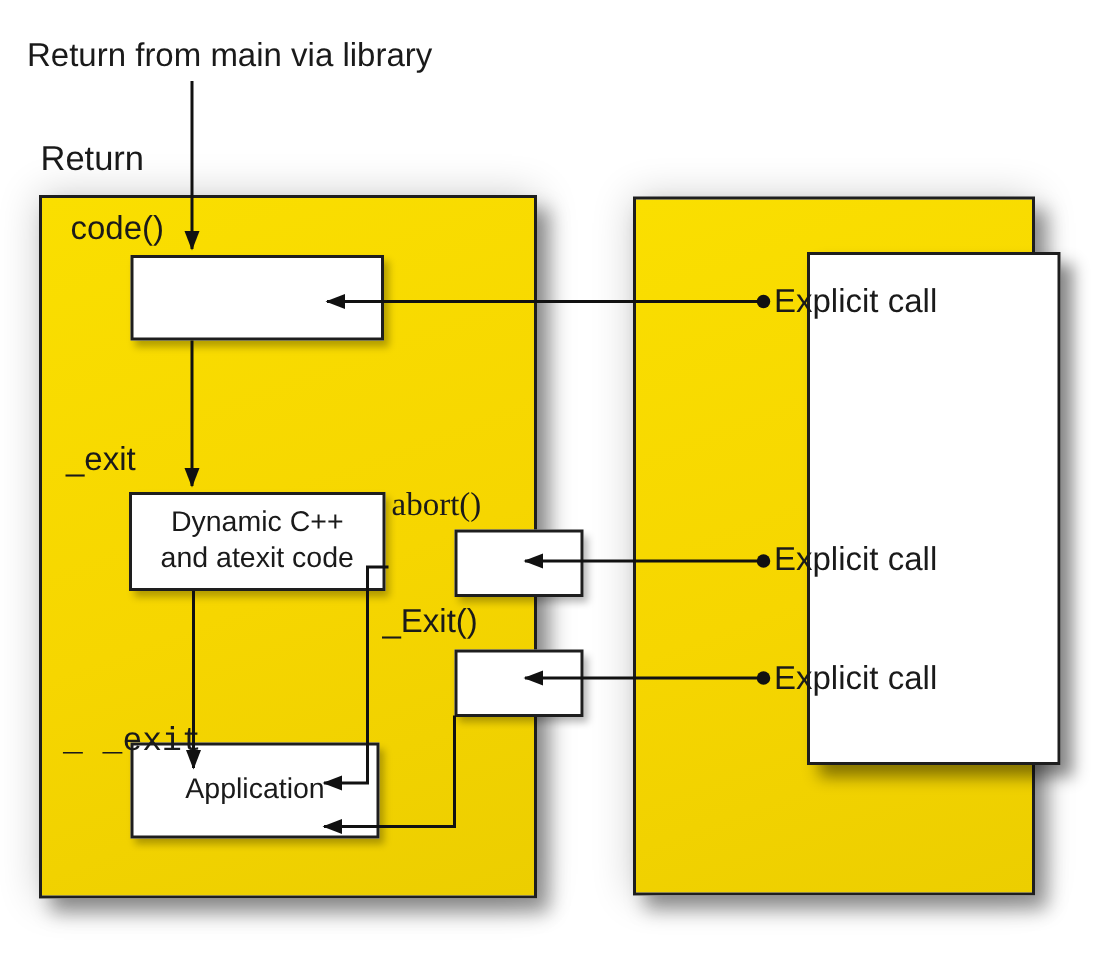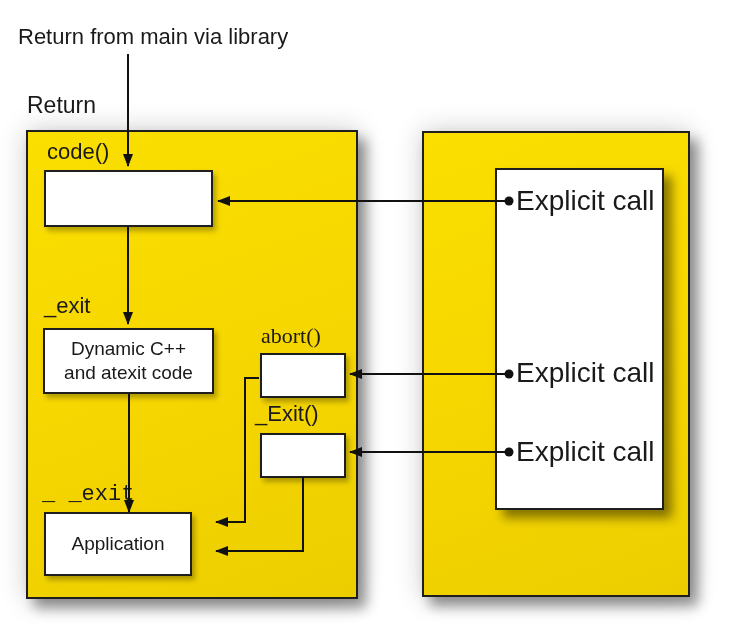--- a/index.html
+++ b/index.html
@@ -27,29 +27,30 @@
   }
   #library-panel { left: 26px; top: 130px; width: 332px; height: 469px; }
   #user-panel    { left: 422px; top: 131px; width: 268px; height: 466px; }
 
   
   .wbox {
     position: absolute;
     background: #ffffff;
     border: 2px solid #1e1e1e;
     box-sizing: border-box;
+    margin-left: 43px;
   }
   .wbox.small { box-shadow: 3px 4px 5px rgba(0,0,0,0.28); }
   #user-white-box { left: 495px; top: 168px; width: 169px; height: 342px;
                     box-shadow: 8px 8px 10px rgba(0,0,0,0.45); }
   #exit-box    { left: 44px;  top: 170px; width: 169px; height: 57px; }
   #dynamic-box { left: 43px;  top: 328px; width: 171px; height: 66px; }
   #abort-box   { left: 260px; top: 353px; width: 86px;  height: 45px; }
   #uexit-box   { left: 260px; top: 433px; width: 86px;  height: 45px; }
-  #term-box    { left: 44px;  top: 512px; width: 148px; height: 64px; }
+  #term-box    { left: 44px;  top: 495px; width: 166px; height: 64px; }
 
   .boxtext {
     display: flex;
     flex-direction: column;
     align-items: center;
     justify-content: center;
     width: 100%;
     height: 100%;
     font-size: 19px;
     line-height: 1.25;
@@ -66,21 +67,21 @@
   #exit-label     { left: 47px;  top: 140px; }
   #uexit-label    { left: 44px;  top: 294px; }
   #abort-label    { left: 261px; top: 324px; font-family: Liberation Serif, serif; }
   #cexit-label    { left: 255px; top: 402px; }
   #ddexit-label   { left: 42px;  top: 483px; font-family: Liberation Mono, monospace; }
 
   
   .explicit {
     position: absolute;
     left: 516px;
-    font-size: 28px;
+    font-size: 22px;
     line-height: 26px;
     white-space: nowrap;
   }
   #explicit-1 { top: 188px; }
   #explicit-2 { top: 360px; }
   #explicit-3 { top: 439px; }
 
   #wires { position: absolute; left: 0; top: 0; pointer-events: none; }
 </style>
 </head>

